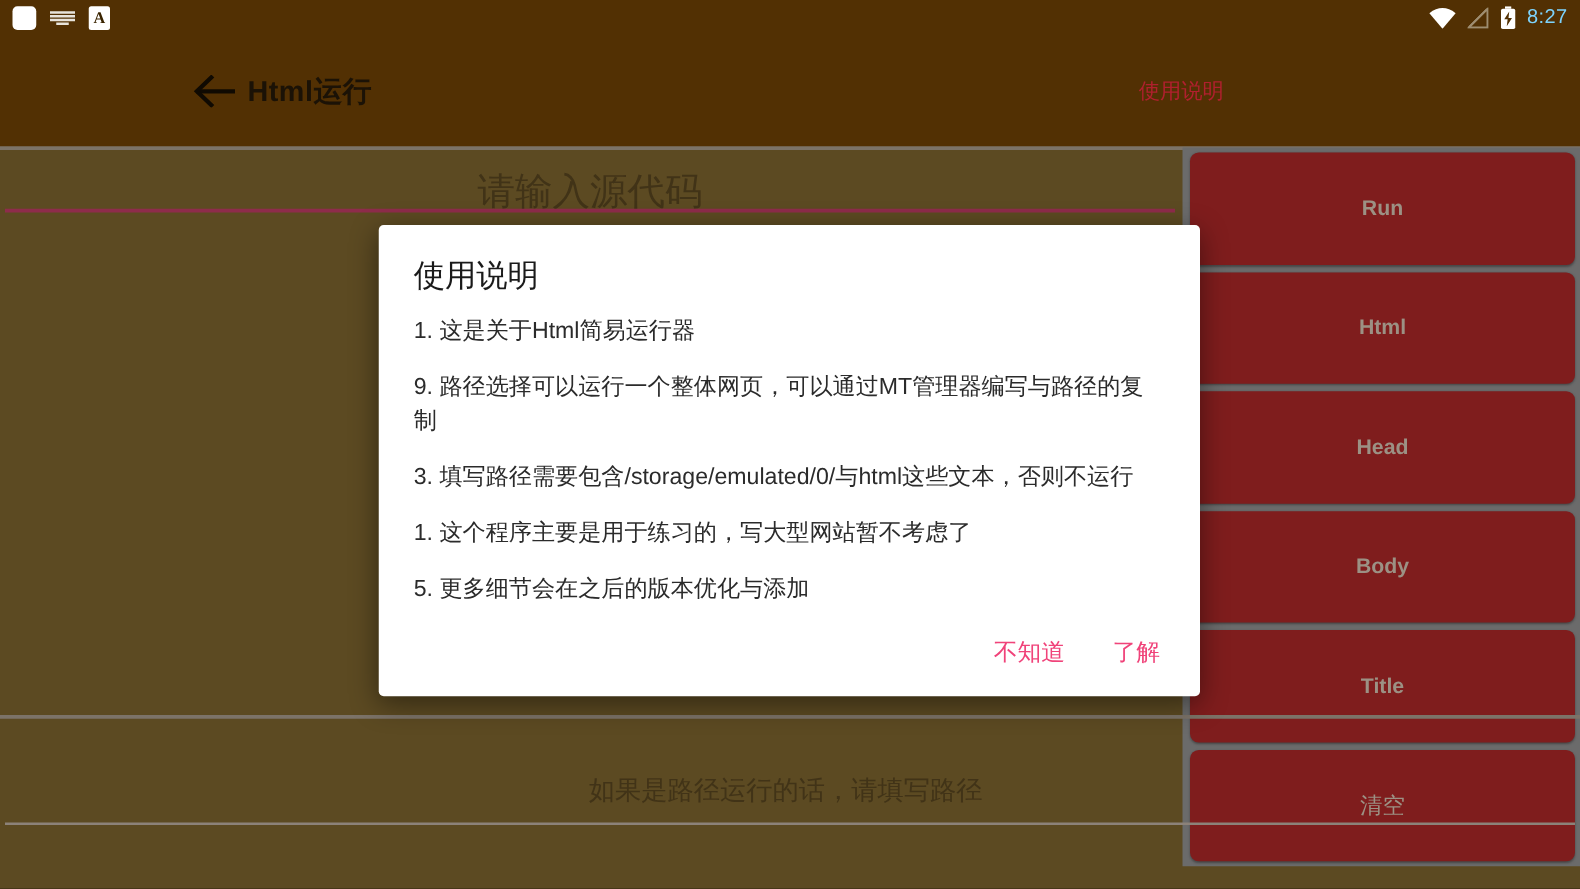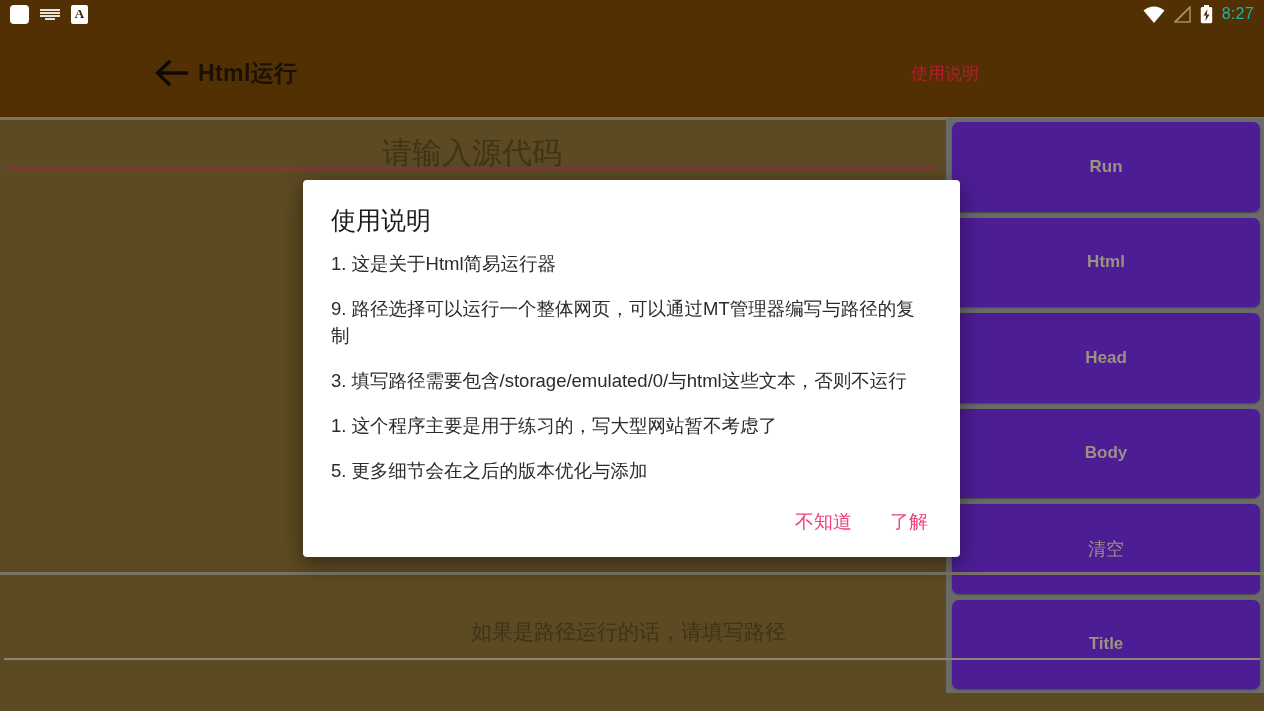--- a/index.html
+++ b/index.html
@@ -61,21 +61,21 @@
     background: #ffffff;
     border-radius: 2px;
     color: #3a2400;
     font-size: 13px;
     font-weight: bold;
     line-height: 17px;
     text-align: center;
     font-family: "Liberation Serif", serif;
   }
   .sb-time {
-    color: #14b8a6;
+    color: #7dd3fc;
     font-size: 16px;
     letter-spacing: 0.3px;
     font-family: "Liberation Sans", sans-serif;
   }
 
   
   #title-bar {
     position: absolute;
     left: 0; top: 28px;
     width: 1264px;
@@ -168,21 +168,21 @@
     height: 575px;
     background: #6b6b6b;
     box-sizing: border-box;
     padding: 4px 4px 4px 6px;
     display: flex;
     flex-direction: column;
     gap: 6px;
   }
   .side-btn {
     flex: 1 1 0;
-    background: #4c1d95;
+    background: #7f1d1d;
     border-radius: 7px;
     color: #9c9184;
     font-size: 17px;
     font-weight: bold;
     display: flex;
     align-items: center;
     justify-content: center;
     cursor: pointer;
     box-shadow: 0 1px 2px rgba(0,0,0,0.35);
   }
@@ -319,22 +319,22 @@
       <div id="source-placeholder">请输入源代码</div>
       <div id="source-underline"></div>
     </div>
     <div id="source-area"></div>
 
     <div id="btn-column">
       <div class="side-btn">Run</div>
       <div class="side-btn">Html</div>
       <div class="side-btn">Head</div>
       <div class="side-btn">Body</div>
+      <div class="side-btn">Title</div>
       <div class="side-btn cn">清空</div>
-      <div class="side-btn">Title</div>
     </div>
 
     <div id="mid-divider"></div>
 
     <div id="path-field">
       <div id="path-placeholder">如果是路径运行的话，请填写路径</div>
       <div id="path-underline"></div>
     </div>
   </div>
 

